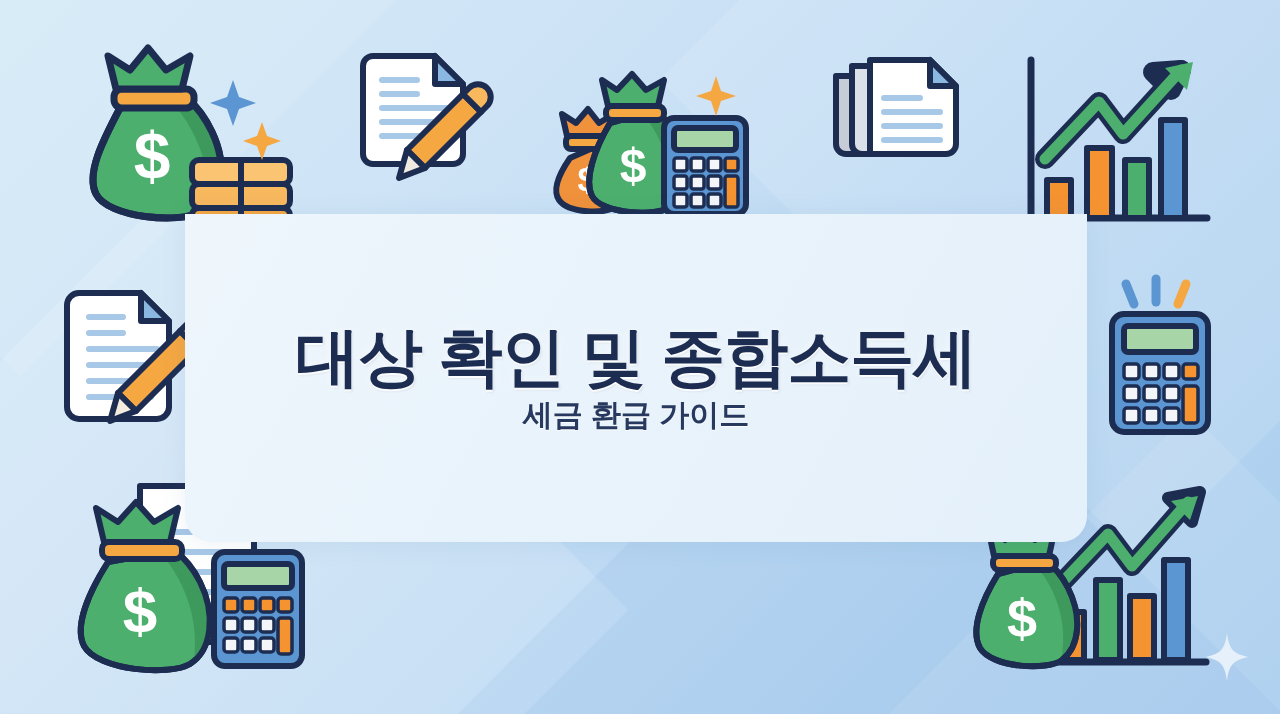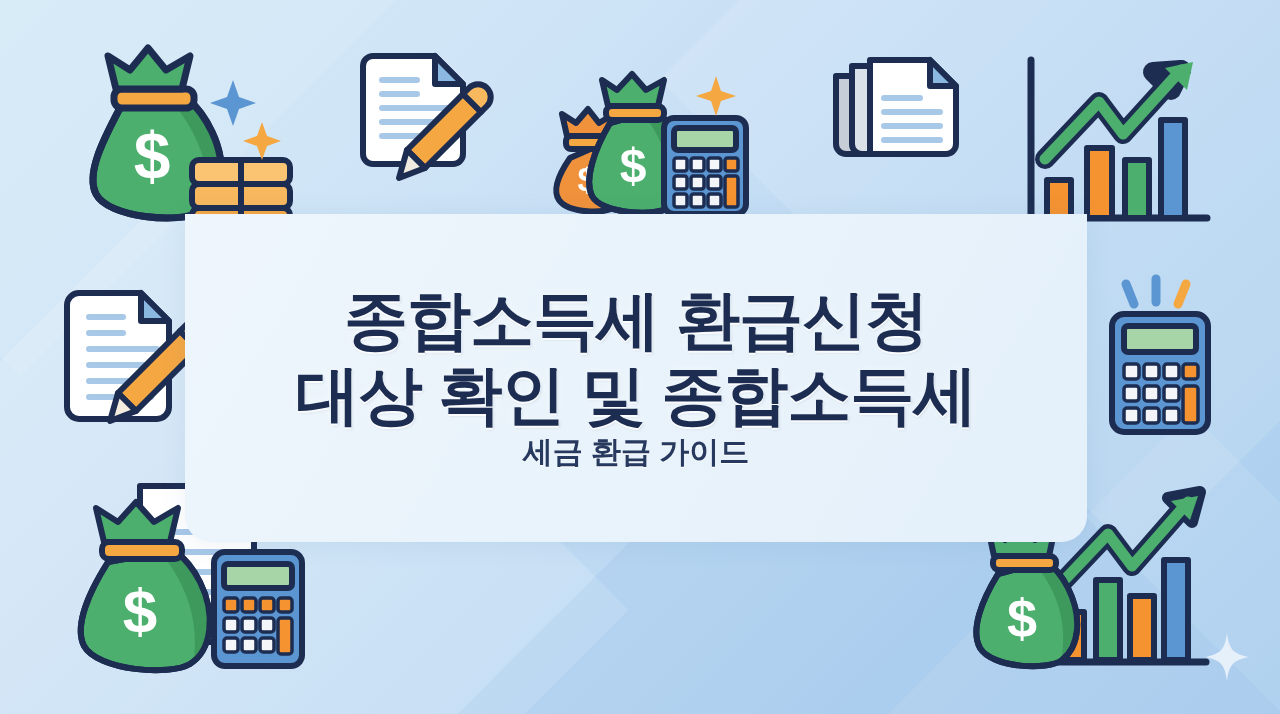--- a/index.html
+++ b/index.html
@@ -331,18 +331,17 @@
     </svg>
   </div>
 
   <div class="icon" id="ic-sparkle-br">
     <svg width="46" height="50" viewBox="0 0 46 50">
       <path d="M23 1 C25 17 29 22 45 25 C29 28 25 33 23 49 C21 33 17 28 1 25 C17 22 21 17 23 1 Z" fill="#e9f1fa" opacity="0.95"></path>
     </svg>
   </div>
 
   <div id="card">
-    <div class="title-line">종합소득세 환급신청</div>
     <div class="title-line">대상 확인 및 종합소득세</div>
     <div id="subtitle">세금 환급 가이드</div>
   </div>
 
 </div>
 
 </body></html>

